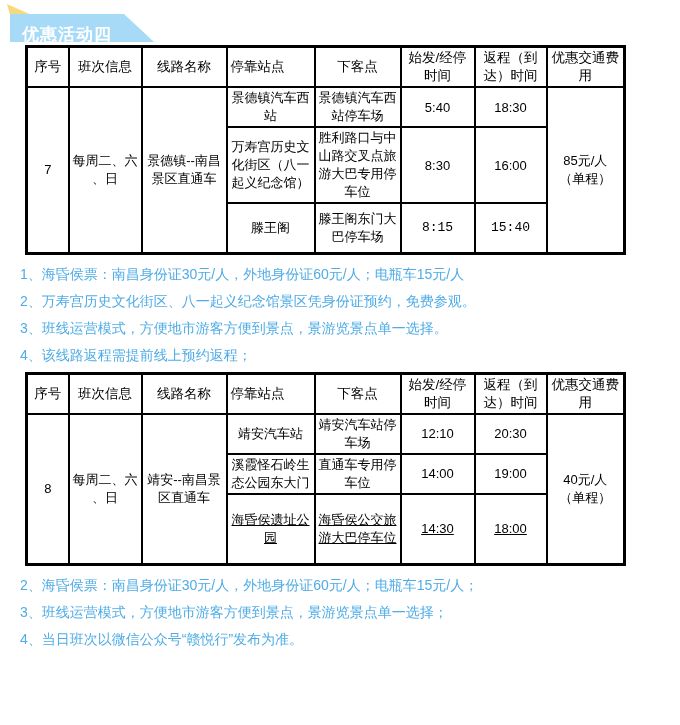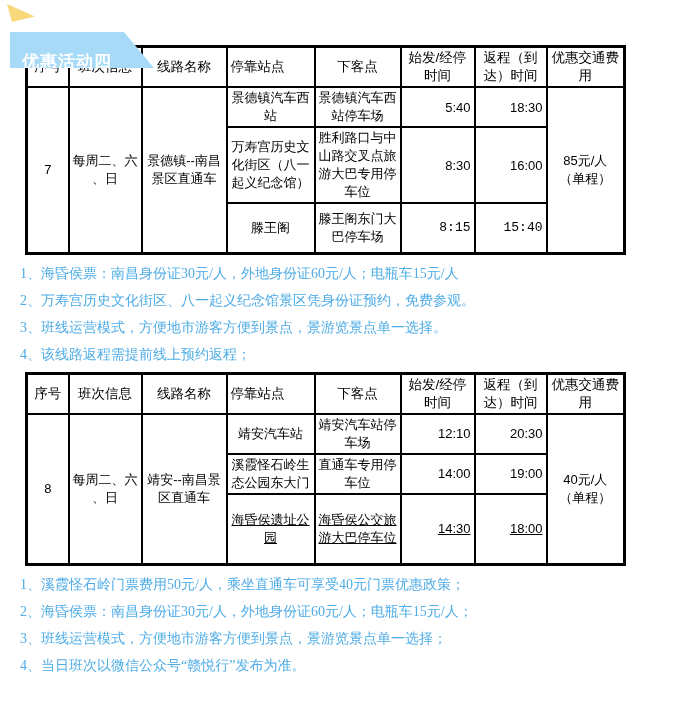--- a/index.html
+++ b/index.html
@@ -18,54 +18,54 @@
   }
   .page{padding:4px 0 0 10px;}
 
   .banner-row{position:relative;height:36px;}
   .fold{
     position:absolute;left:-3px;top:0;width:28px;height:18px;
     background:var(--triangle-yellow);
     clip-path:polygon(0 0,100% 70%,18% 100%);
   }
   .banner{
-    position:absolute;left:0;top:28px;height:36px;
+    position:absolute;left:0;top:10px;height:28px;
     background:var(--banner-blue);color:var(--banner-text);
     font-weight:bold;font-size:17px;line-height:26px;
-    padding:17px 12px;letter-spacing:1px;white-space:nowrap;
+    padding:8px 12px;letter-spacing:1px;white-space:nowrap;
   }
   .banner.slanted{
     padding-right:42px;
     clip-path:polygon(0 0,calc(100% - 30px) 0,100% 100%,0 100%);
   }
 
   table.schedule-table{
     margin:5px 0 0 15px;border-collapse:collapse;table-layout:fixed;
     width:598px;border:3px solid var(--table-border);color:var(--table-text);
   }
   .schedule-table th,.schedule-table td{
     border:2px solid var(--table-border);
     font-size:13px;font-weight:normal;text-align:center;vertical-align:middle;
     padding:1px 3px;word-break:break-all;line-break:anywhere;white-space:pre-line;
   }
   .schedule-table th{font-size:13.5px;}
   .schedule-table th.th-left{text-align:left;font-family:Liberation Mono, monospace;}
-  .schedule-table td.time{white-space:nowrap;text-align:right;}
+  .schedule-table td.time{white-space:nowrap;}
 
   #t1 thead tr{height:40px;}
   #t1 tbody tr:nth-child(1){height:35px;}
   #t1 tbody tr:nth-child(2){height:67px;}
   #t1 tbody tr:nth-child(3){height:50px;font-family:Liberation Mono, monospace;}
 
   #t2 thead tr{height:40px;}
   #t2 tbody tr:nth-child(1){height:35px;}
   #t2 tbody tr:nth-child(2){height:34px;}
   #t2 tbody tr:nth-child(3){height:71px;text-decoration:underline;}
 
-  .notes{margin:9px 0 0 10px;font-family:Liberation Serif, serif;}
+  .notes{margin:9px 0 0 10px;}
   .note{
     margin:0 0 7px 0;color:var(--note-blue);
     font-size:14px;line-height:20px;
   }
   .section-five{margin-top:4px;}
 </style>
 </head>
 <body>
 
 <div class="page">
@@ -182,20 +182,19 @@
         <tr>
           <td>海昏侯遗址公园</td>
           <td>海昏侯公交旅游大巴停车位</td>
           <td class="time">14:30</td>
           <td class="time">18:00</td>
         </tr>
       </tbody>
     </table>
 
     <div class="notes">
-      <p class="note">1、溪霞怪石岭门票费用50元/人，乘坐直通车可享受40元门票优惠政策；</p>
       <p class="note">2、海昏侯票：南昌身份证30元/人，外地身份证60元/人；电瓶车15元/人；</p>
       <p class="note">3、班线运营模式，方便地市游客方便到景点，景游览景点单一选择；</p>
       <p class="note">4、当日班次以微信公众号“赣悦行”发布为准。</p>
     </div>
   </section>
 
 </div>
 
 </body></html>

